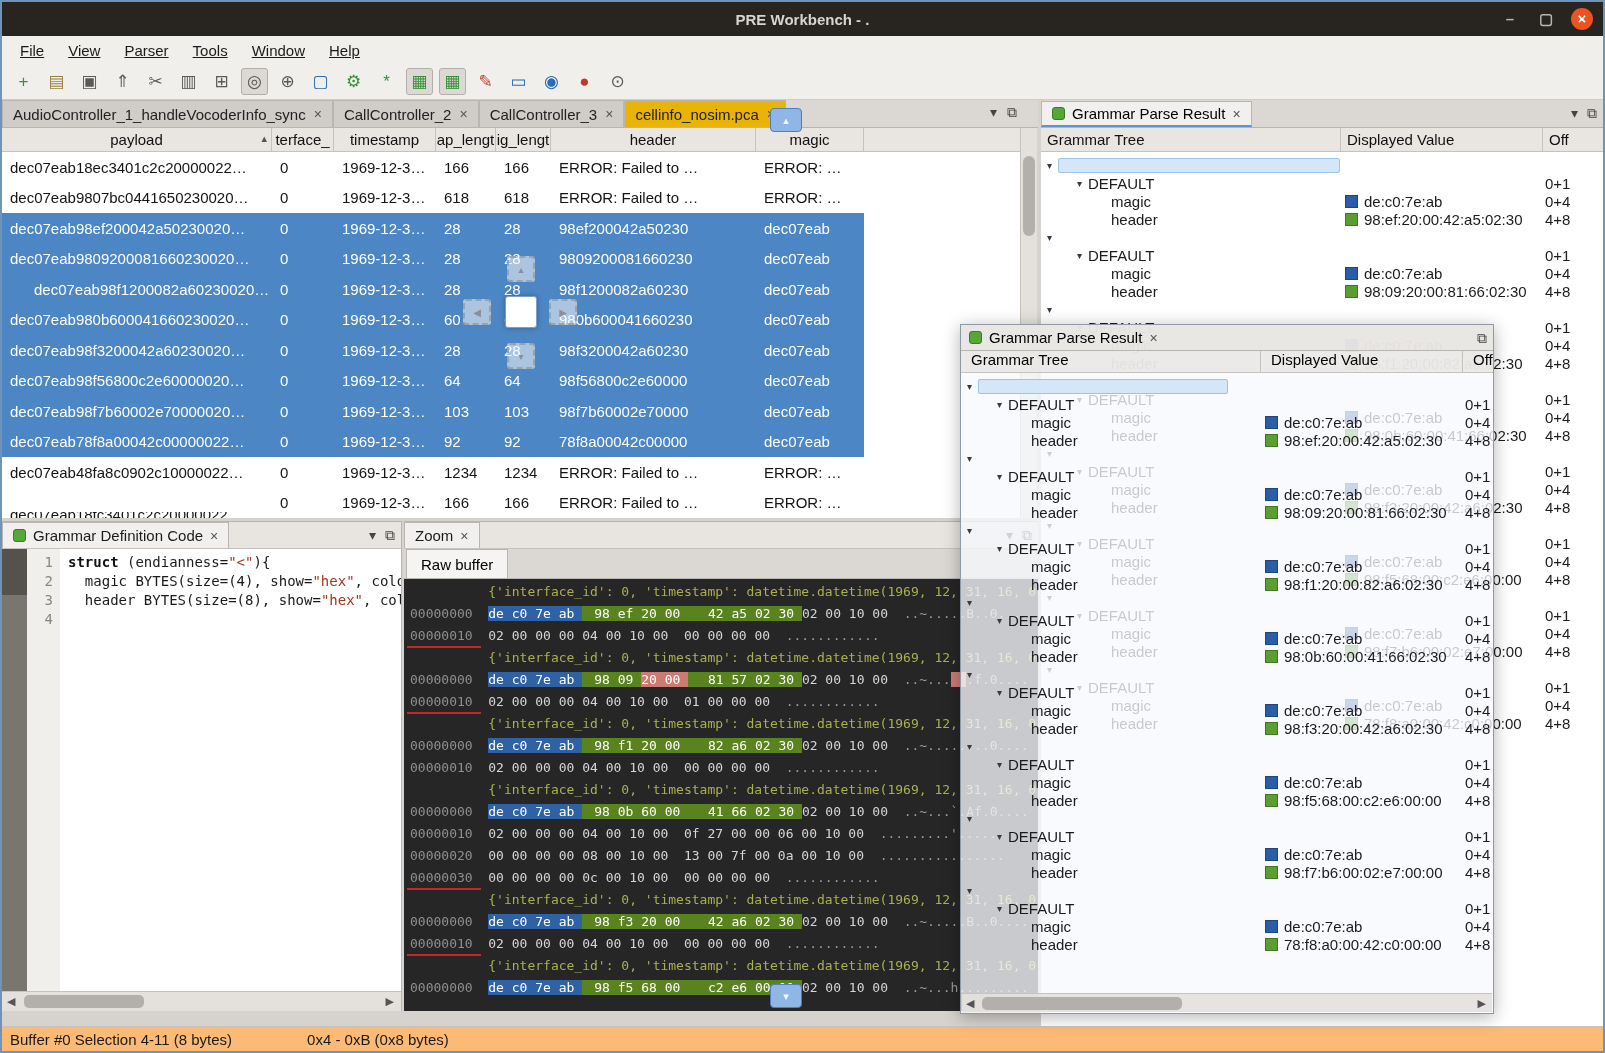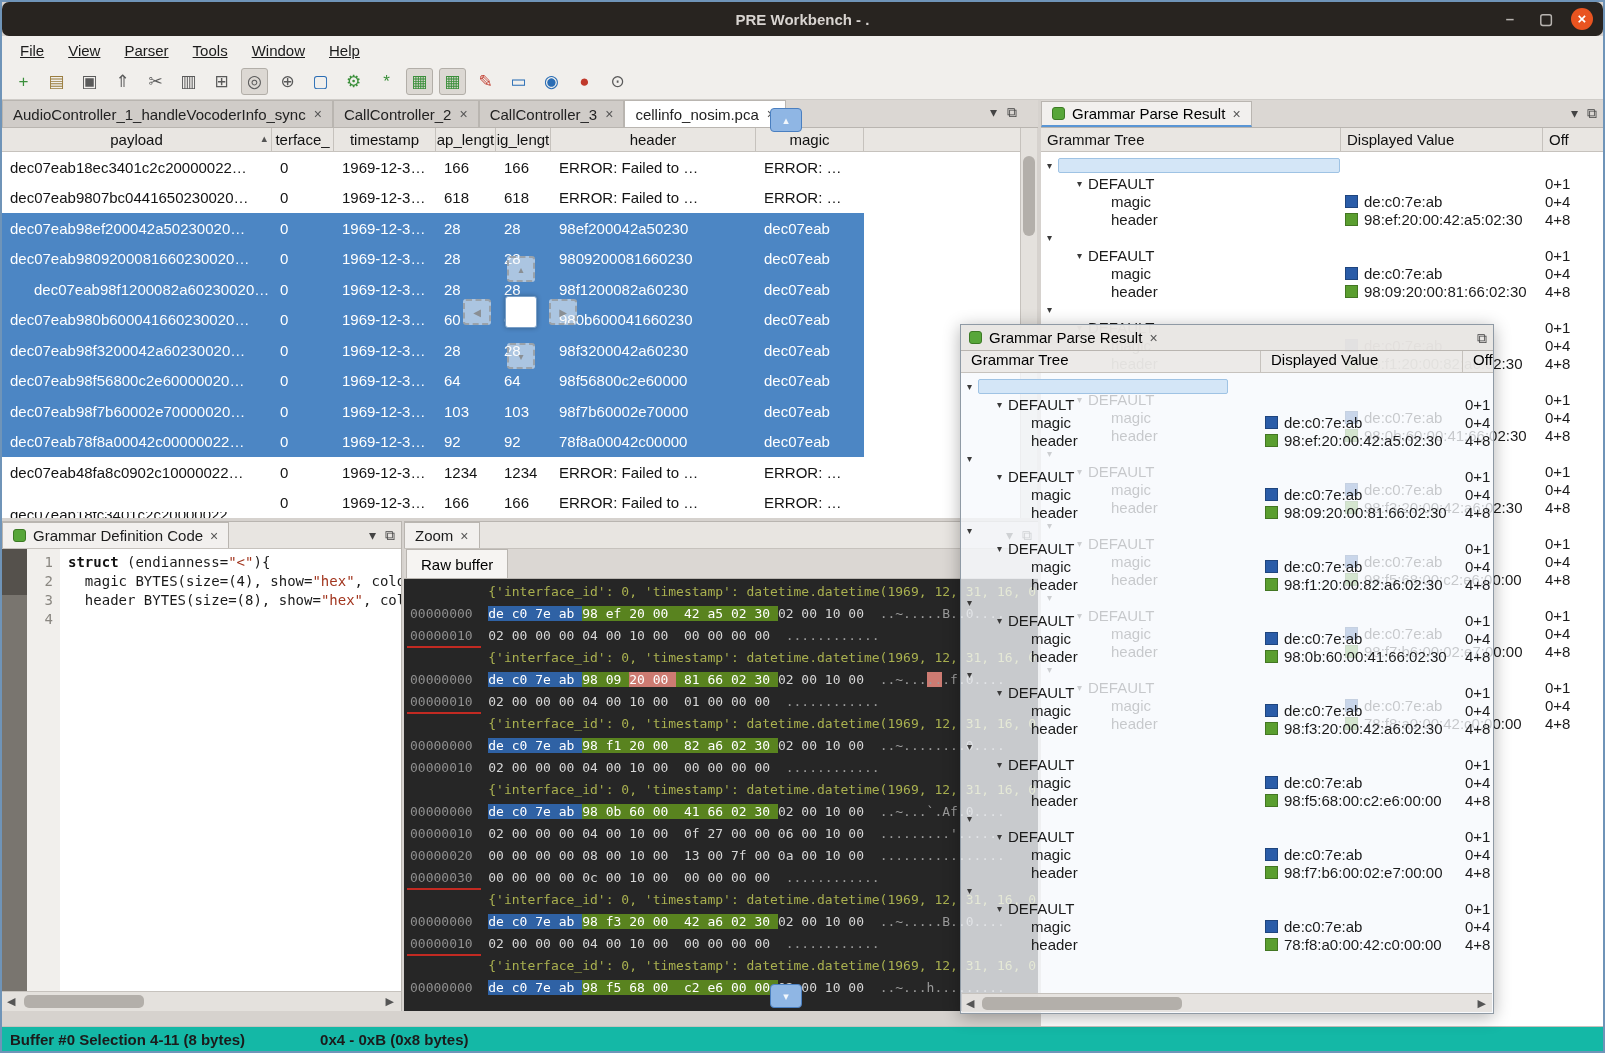--- a/index.html
+++ b/index.html
@@ -3,41 +3,41 @@
 <meta charset="utf-8">
 <style>
   * { box-sizing: border-box; margin: 0; padding: 0; }
   body { margin: 0; background: #4a4a4a; font-family: "Liberation Sans", sans-serif; }
   .window { position: relative; width: 1605px; height: 1053px; background: #d6d2ce;
             border: 2px solid #6f94b8; overflow: hidden; }
 
   
   .titlebar { position: absolute; left:0; top:0; right:0; height:34px; background:#282420;
               display:flex; align-items:center; justify-content:center;
-              color:#d8d4d0; font-size:15px; font-weight:bold;border-radius:7px; }
+              color:#d8d4d0; font-size:15px; font-weight:bold; }
   .win-controls { position:absolute; right:10px; top:0; height:34px; display:flex; align-items:center; gap:14px; }
   .wc { color:#b8b4b0; font-size:15px; width:22px; height:22px; line-height:22px; text-align:center; }
   .wc.close { background:#e95420; color:#fff; border-radius:50%; font-weight:bold; }
 
   
   .menubar { position:absolute; top:34px; left:0; right:0; height:28px; background:#f1efec;
              display:flex; align-items:center; padding-left:6px; font-size:15px; color:#1b1b1b; }
   .menu-item { padding:3px 12px;text-decoration:underline; }
   .toolbar { position:absolute; top:62px; left:0; right:0; height:36px; background:#f1efec;
              border-bottom:1px solid #cfccc8; display:flex; align-items:center; padding-left:8px; gap:6px; }
   .tool { width:27px; height:27px; display:flex; align-items:center; justify-content:center;
           font-size:17px; border:1px solid transparent; border-radius:3px; }
   .tool.pressed { background:#dcd8d3; border-color:#b2aea8; }
 
   
   .doc-tabs { position:absolute; top:98px; left:0; width:1036px; height:28px; background:#dbd7d3;
               border-bottom:1px solid #b9b5b0; display:flex; align-items:flex-end; overflow:hidden; }
   .dtab { height:27px; display:flex; align-items:center; gap:8px; padding:0 10px; font-size:15px;
           border:1px solid #b9b5b0; border-bottom:none; background:#d0ccc8; color:#222; white-space:nowrap; }
-  .dtab.active { background:#ffffff; }
+  .dtab.active { background:#eab308; }
   .tab-close { color:#555; font-size:14px; }
   .tab-ctrls { position:absolute; left:988px; top:102px; display:flex; gap:10px; color:#444; font-size:14px; }
 
   
   .packet-table { position:absolute; top:126px; left:0; width:1018px; height:390px; background:#fff;
                   overflow:hidden; font-size:15px; }
   .pt-header { display:flex; height:24px; background:#e9e6e2; border-bottom:1px solid #c6c2bd; color:#111; }
   .pt-h { border-right:1px solid #c6c2bd; display:flex; align-items:center; justify-content:center;
           position:relative; overflow:hidden; white-space:nowrap; }
   .pt-h.filler { border-right:none; }
@@ -83,21 +83,21 @@
                 border-top:1px solid #b9b5b0; }
   .zoom-tabs { height:30px; background:#dbd7d3; border-bottom:1px solid #b9b5b0; display:flex;
                align-items:flex-end; padding-left:2px; font-size:15px; }
   .ztab { background:#f6f4f2; border:1px solid #b9b5b0; border-bottom:none; padding:0 14px; height:29px;
           display:flex; align-items:center; }
   .hex-view { position:absolute; top:57px; left:0; right:0; bottom:0; background:#262626; overflow:hidden;
               font:13px "DejaVu Sans Mono", monospace; color:#d6d6d6; padding-top:2px; }
   .hx-row { white-space:pre; position:relative; height:22px; line-height:22px; padding-left:6px; }
   .hx-off { color:#8f8f8f; }
   .hx-b { background:#2f62a5; color:#fff; }
-  .hx-g { background:#59831f; color:#fff; }
+  .hx-g { background:#59831f; color:#fff;padding-left:12px; }
   .hx-p { background:#cd7b72; color:#fff; }
   .hx-asc { color:#9a9a9a; }
   .hx-comment { color:#a9b04f; }
   .hx-row.red::before { content:""; position:absolute; left:3px; top:-1px; width:74px; height:2px; background:#c22a22; }
 
   
   .result-panel { position:absolute; top:98px; left:1039px; right:0; bottom:25px; background:#fff; }
   .rp-titlebar { height:28px; background:#dbd7d3; border-bottom:1px solid #b9b5b0; display:flex;
                  align-items:flex-end; position:relative; font-size:15px; }
   .rp-cols { display:flex; height:24px; background:#e9e6e2; border-bottom:1px solid #c6c2bd;
@@ -138,22 +138,22 @@
   .dock-center { position:absolute; left:503px; top:294px; width:32px; height:32px; background:#fff;
                  border:1px solid #7aa0c8; border-radius:3px; box-shadow:0 0 5px rgba(0,0,0,.3); z-index:60; }
   .dock-ghost { position:absolute; width:28px; height:26px; border:2px dashed #9aa2aa;
                 background:rgba(250,250,250,0.55); border-radius:3px; z-index:60;
                 display:flex; align-items:center; justify-content:center; color:#8a8f94; font-size:10px; }
   .dock-edge { position:absolute; width:32px; height:24px; background:#8fb6e4; border:1px solid #4a7fc0;
                border-radius:4px; z-index:60; display:flex; align-items:center;
                justify-content:center; color:#f2f7fc; font-size:11px; }
 
   
-  .statusbar { position:absolute; left:0; right:0; bottom:0; height:25px; background:#14b8a6;
-               border-top:1px solid #c6c2bd; display:flex; align-items:center; font-size:15px; color:#1b1b1b;font-weight:bold; }
+  .statusbar { position:absolute; left:0; right:0; bottom:0; height:25px; background:#fdba74;
+               border-top:1px solid #c6c2bd; display:flex; align-items:center; font-size:15px; color:#1b1b1b; }
   .sb1 { margin-left:8px; } .sb2 { margin-left:75px; }
 </style>
 </head>
 <body>
 
 <div class="window">
 
   <div class="titlebar">
     <span>PRE Workbench - .</span>
     <div class="win-controls">
@@ -407,21 +407,21 @@
     <div class="zoom-tabs">
       <div class="ztab">
         <span>Raw buffer</span>
       </div>
     </div>
     <div class="hex-view" id="hexView">
         <div class="hx-row hx-comment">          {'interface_id': 0, 'timestamp': datetime.datetime(1969, 12, 31, 16, 0, 57, 57243), 'cap_length': 2</div>
         <div class="hx-row"><span class="hx-off">00000000  </span><span class="hx-b">de c0 7e ab </span><span class="hx-g">98 ef 20 00 </span><span class="hx-g"> 42 a5 02 30 </span><span>02 00 10 00</span><span>  </span><span class="hx-asc">..~.....B..0....</span></div>
         <div class="hx-row"><span class="hx-off">00000010  </span><span>02 00 00 00 04 00 10 00  00 00 00 00</span><span>  </span><span class="hx-asc">............</span></div>
         <div class="hx-row hx-comment red">          {'interface_id': 0, 'timestamp': datetime.datetime(1969, 12, 31, 16, 0, 57, 57244), 'cap_length': 2</div>
-        <div class="hx-row"><span class="hx-off">00000000  </span><span class="hx-b">de c0 7e ab </span><span class="hx-g">98 09 </span><span class="hx-p">20 00 </span><span class="hx-g"> 81 66 02 30 </span><span>02 00 10 00</span><span>  </span><span class="hx-asc">..~...</span><span class="hx-asc hx-p">..</span><span class="hx-asc">.f.0....</span></div>
+        <div class="hx-row"><span class="hx-off">00000000  </span><span class="hx-b">de c0 7e ab </span><span class="hx-g">98 09 </span><span class="hx-p">20 00 </span><span class="hx-g"> 81 57 02 30 </span><span>02 00 10 00</span><span>  </span><span class="hx-asc">..~...</span><span class="hx-asc hx-p">..</span><span class="hx-asc">.f.0....</span></div>
         <div class="hx-row"><span class="hx-off">00000010  </span><span>02 00 00 00 04 00 10 00  01 00 00 00</span><span>  </span><span class="hx-asc">............</span></div>
         <div class="hx-row hx-comment red">          {'interface_id': 0, 'timestamp': datetime.datetime(1969, 12, 31, 16, 0, 57, 57245), 'cap_length': 2</div>
         <div class="hx-row"><span class="hx-off">00000000  </span><span class="hx-b">de c0 7e ab </span><span class="hx-g">98 f1 20 00 </span><span class="hx-g"> 82 a6 02 30 </span><span>02 00 10 00</span><span>  </span><span class="hx-asc">..~........0....</span></div>
         <div class="hx-row"><span class="hx-off">00000010  </span><span>02 00 00 00 04 00 10 00  00 00 00 00</span><span>  </span><span class="hx-asc">............</span></div>
         <div class="hx-row hx-comment">          {'interface_id': 0, 'timestamp': datetime.datetime(1969, 12, 31, 16, 0, 57, 57246), 'cap_length': 6</div>
         <div class="hx-row"><span class="hx-off">00000000  </span><span class="hx-b">de c0 7e ab </span><span class="hx-g">98 0b 60 00 </span><span class="hx-g"> 41 66 02 30 </span><span>02 00 10 00</span><span>  </span><span class="hx-asc">..~...`.Af.0....</span></div>
         <div class="hx-row"><span class="hx-off">00000010  </span><span>02 00 00 00 04 00 10 00  0f 27 00 00 06 00 10 00</span><span>  </span><span class="hx-asc">.........'......</span></div>
         <div class="hx-row"><span class="hx-off">00000020  </span><span>00 00 00 00 08 00 10 00  13 00 7f 00 0a 00 10 00</span><span>  </span><span class="hx-asc">................</span></div>
         <div class="hx-row"><span class="hx-off">00000030  </span><span>00 00 00 00 0c 00 10 00  00 00 00 00</span><span>  </span><span class="hx-asc">............</span></div>
         <div class="hx-row hx-comment red">          {'interface_id': 0, 'timestamp': datetime.datetime(1969, 12, 31, 16, 0, 57, 57259), 'cap_length': 2</div>

